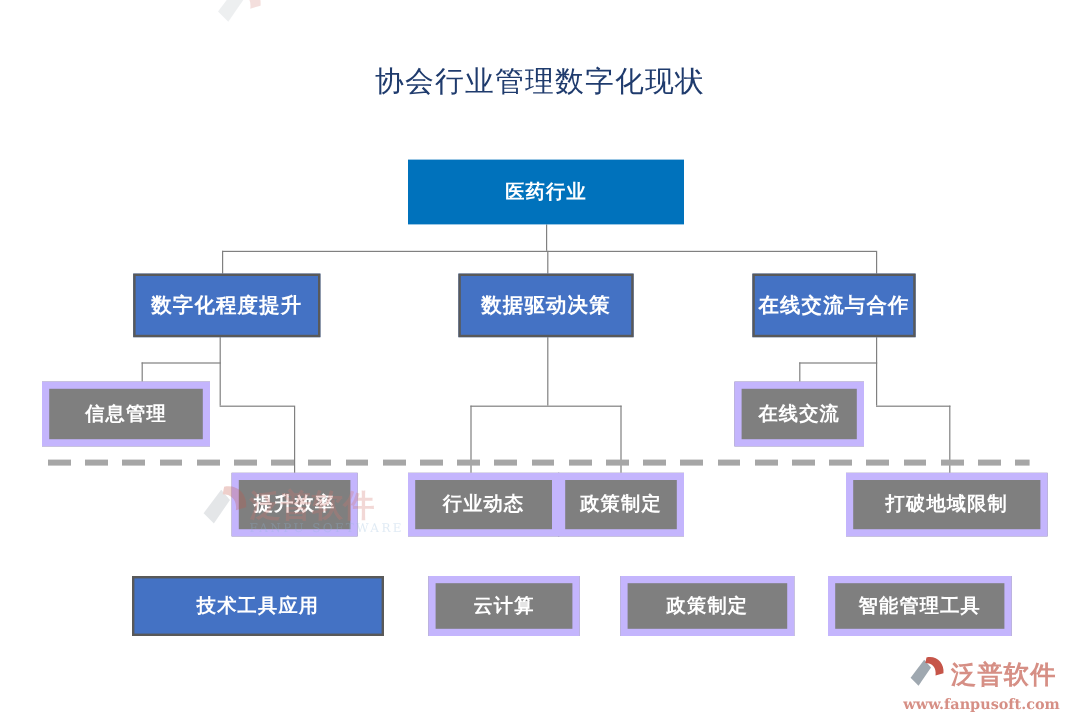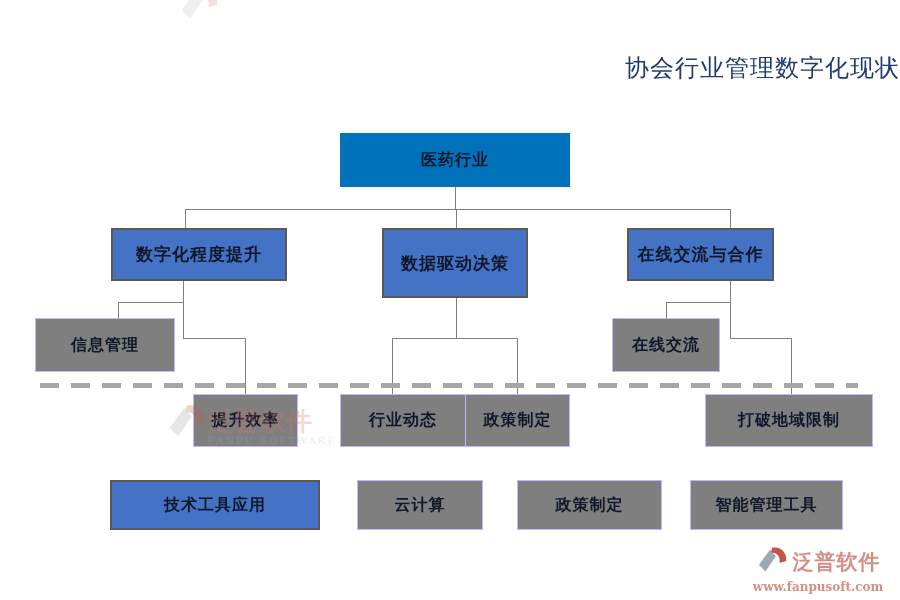--- a/index.html
+++ b/index.html
@@ -2,31 +2,31 @@
 <html><head>
 <meta charset="utf-8">
 <style>
   html,body{margin:0;padding:0;}
   body{
     width:900px;height:600px;position:relative;background:#ffffff;
     font-family:"DejaVu Serif","Liberation Serif",serif;overflow:hidden;
   }
   .stage{position:absolute;inset:0;}
   .title{
-    position:absolute;top:52px;left:0;width:900px;text-align:right;
+    position:absolute;top:52px;left:0;width:900px;text-align:center;
     font-size:24px;color:#1F3B6D;letter-spacing:1px;z-index:2;
   }
   .box{
     position:absolute;display:flex;align-items:center;justify-content:center;
-    color:#0f172a;font-weight:bold;font-size:16px;letter-spacing:1px;
+    color:#ffffff;font-weight:bold;font-size:16px;letter-spacing:1px;
     box-sizing:border-box;z-index:2;text-align:center;
   }
   .l1{background:#0072BC;}
   .blue{background:#4472C4;border:2px solid #595959;}
-  .gray{background:#7F7F7F;border:1px solid #c4b5fd;}
+  .gray{background:#7F7F7F;border:6px solid #c4b5fd;}
   .vline,.hline{position:absolute;background:#808080;z-index:1;}
   .vline{width:1px;}
   .hline{height:1px;}
   .dashline{
     position:absolute;left:40px;top:383px;width:818px;height:5px;z-index:1;
     background:repeating-linear-gradient(90deg,#A6A6A6 0 19px,transparent 19px 31px);
   }
   .brand{position:absolute;left:750px;top:545px;width:136px;text-align:center;z-index:2;}
   .brand-row{display:flex;align-items:center;justify-content:center;gap:3px;}
   .brand-text{font-size:21px;font-weight:bold;color:#D68F85;letter-spacing:1px;white-space:nowrap;}
@@ -64,23 +64,23 @@
   <div class="vline" style="left:730px;top:281px;height:57px"></div>
   <div class="hline" style="left:666px;top:302px;width:65px"></div>
   <div class="vline" style="left:666px;top:302px;height:16px"></div>
   <div class="hline" style="left:730px;top:338px;width:62px"></div>
   <div class="vline" style="left:791px;top:338px;height:56px"></div>
 
   <div class="dashline"></div>
 
   <div class="box l1" style="left:340px;top:133px;width:230px;height:54px">医药行业</div>
 
-  <div class="box blue" style="left:111px;top:228px;width:176px;height:53px;font-size:17px">数字化程度提升</div>
-  <div class="box blue" style="left:382px;top:228px;width:146px;height:70px;font-size:17px">数据驱动决策</div>
-  <div class="box blue" style="left:627px;top:228px;width:147px;height:53px;font-size:17px">在线交流与合作</div>
+  <div class="box blue" style="left:111px;top:228px;width:156px;height:53px;font-size:17px">数字化程度提升</div>
+  <div class="box blue" style="left:382px;top:228px;width:146px;height:53px;font-size:17px">数据驱动决策</div>
+  <div class="box blue" style="left:627px;top:228px;width:136px;height:53px;font-size:17px">在线交流与合作</div>
 
   <div class="box gray" style="left:35px;top:318px;width:140px;height:54px">信息管理</div>
   <div class="box gray" style="left:612px;top:318px;width:108px;height:54px">在线交流</div>
 
   <div class="box gray" style="left:193px;top:394px;width:105px;height:53px">提升效率</div>
   <div class="box gray" style="left:340px;top:394px;width:126px;height:53px">行业动态</div>
   <div class="box gray" style="left:465px;top:394px;width:105px;height:53px">政策制定</div>
   <div class="box gray" style="left:705px;top:394px;width:168px;height:53px">打破地域限制</div>
 
   <div class="box blue" style="left:110px;top:480px;width:210px;height:50px">技术工具应用</div>

